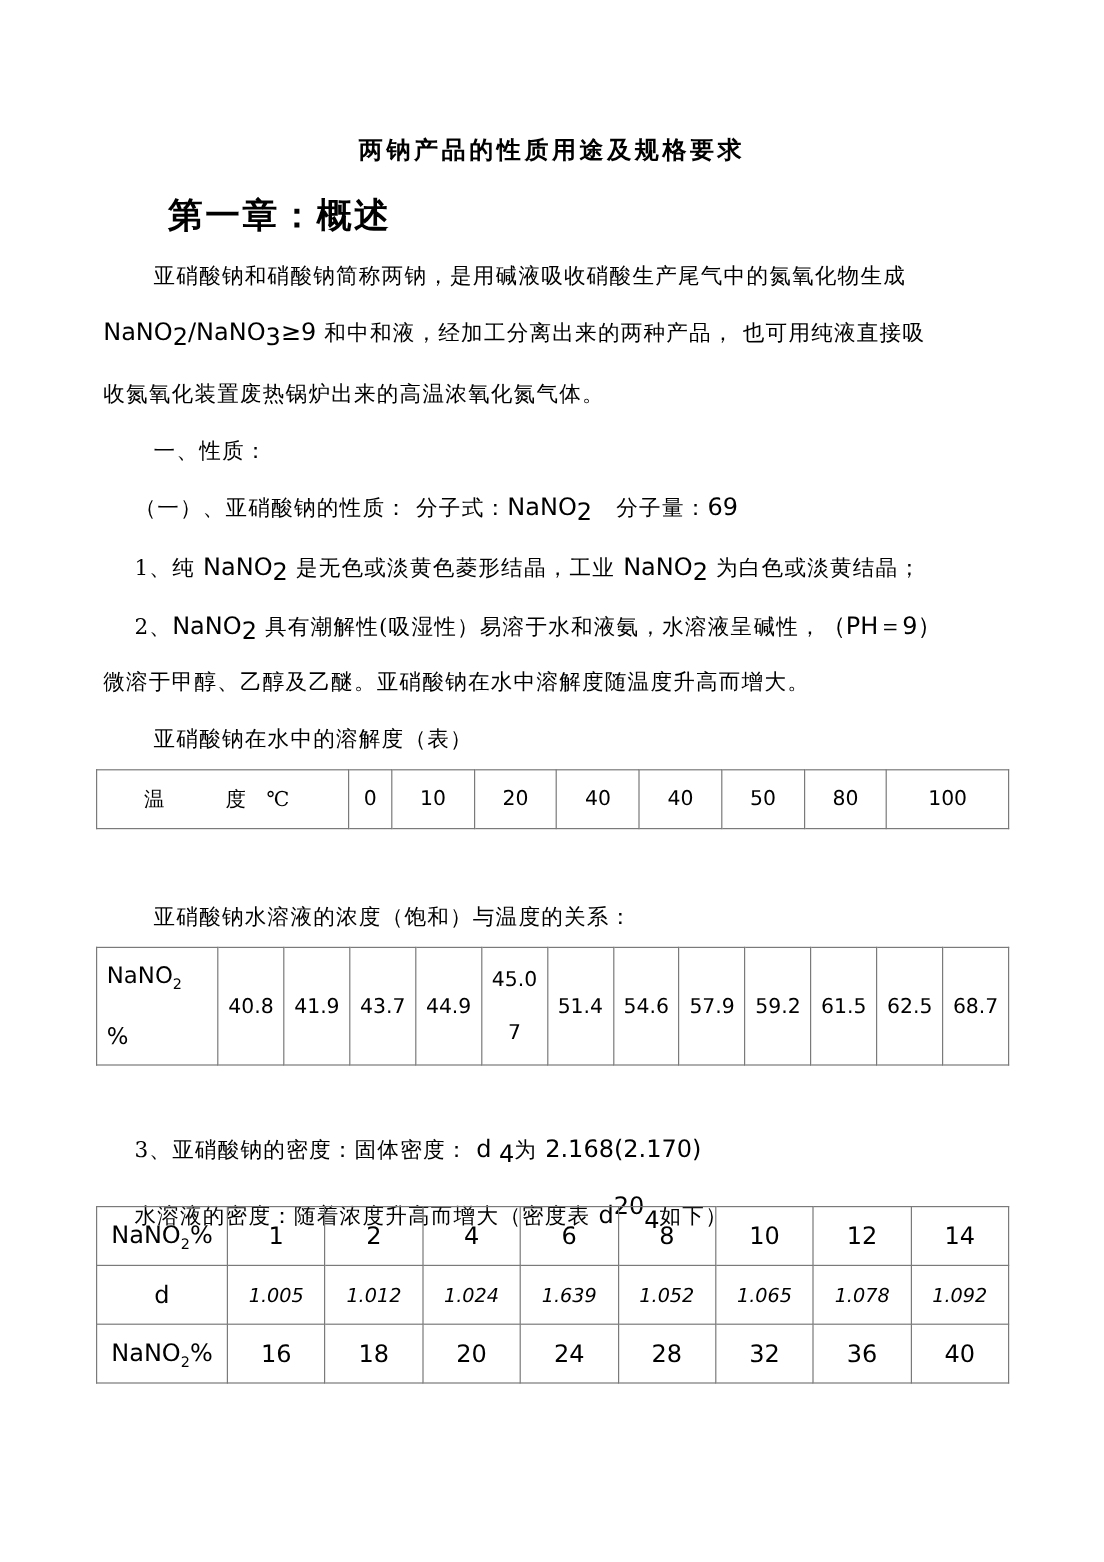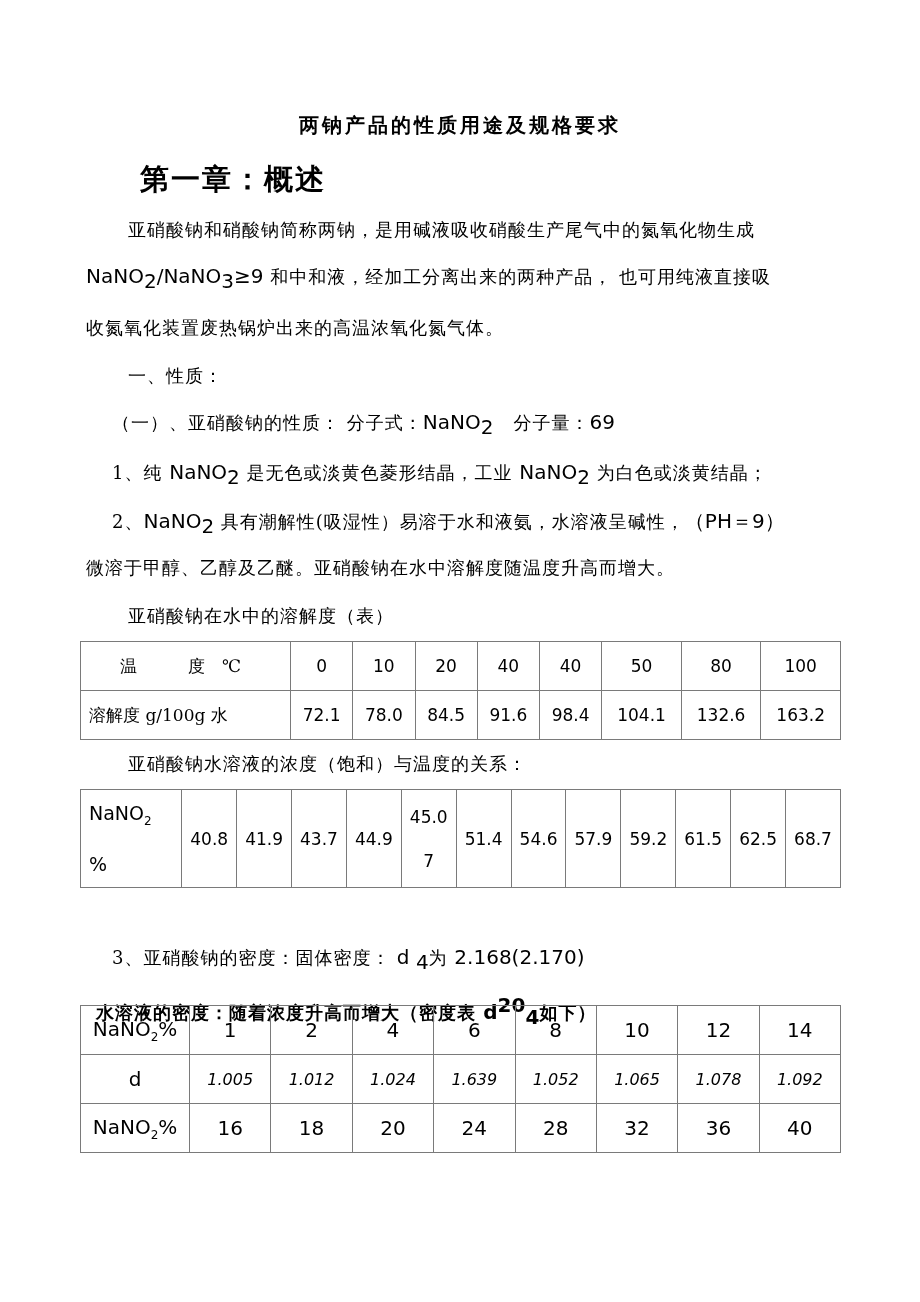--- a/index.html
+++ b/index.html
@@ -58,31 +58,20 @@
     <td class="hdr" style="width:170px;padding-left:39px;">温　　　度　℃</td>
     <td>0</td>
     <td>10</td>
     <td>20</td>
     <td>40</td>
     <td>40</td>
     <td>50</td>
     <td>80</td>
     <td>100</td>
   </tr>
-  <tr>
-    <td class="hdr">溶解度 g/100g 水</td>
-    <td>72.1</td>
-    <td>78.0</td>
-    <td>84.5</td>
-    <td>91.6</td>
-    <td>98.4</td>
-    <td>104.1</td>
-    <td>132.6</td>
-    <td>163.2</td>
-  </tr>
 </tbody>
   </table>
 
 <div class="abs p" style="left:128px; top:752px;">亚硝酸钠水溶液的浓度（饱和）与温度的关系：</div>
 
 <table id="t2">
   <tbody>
   <tr class="r2">
     <td class="hdr" style="font-family:'DejaVu Sans',sans-serif; font-size:19px; line-height:44px;"><span>NaNO</span><sub>2</sub><br><span>%</span></td>
     <td>40.8</td>
@@ -98,21 +87,21 @@
     <td>62.5</td>
     <td>68.7</td>
   </tr>
 </tbody>
   </table>
 
 <div class="abs p" style="left:112px; top:945px;">
   <span>3、亚硝酸钠的密度：固体密度：</span><span class="latin"> d </span><sub class="latin">4</sub><span>为 </span><span class="latin">2.168(2.170)</span>
 </div>
 
-<div class="abs p" style="left:96px; top:993px;font-weight:bold;">
+<div class="abs p" style="left:112px; top:993px;">
   <span>水溶液的密度：随着浓度升高而增大（密度表 </span><span class="latin">d</span><sup class="latin">20</sup><sub class="latin">4</sub><span>如下）</span>
 </div>
 
 <table id="t3">
   <tbody>
       <tr>
     <td style="width:108px;"><span>NaNO</span><sub>2</sub><span>%</span></td>
     <td>1</td>
     <td>2</td>
     <td>4</td>

